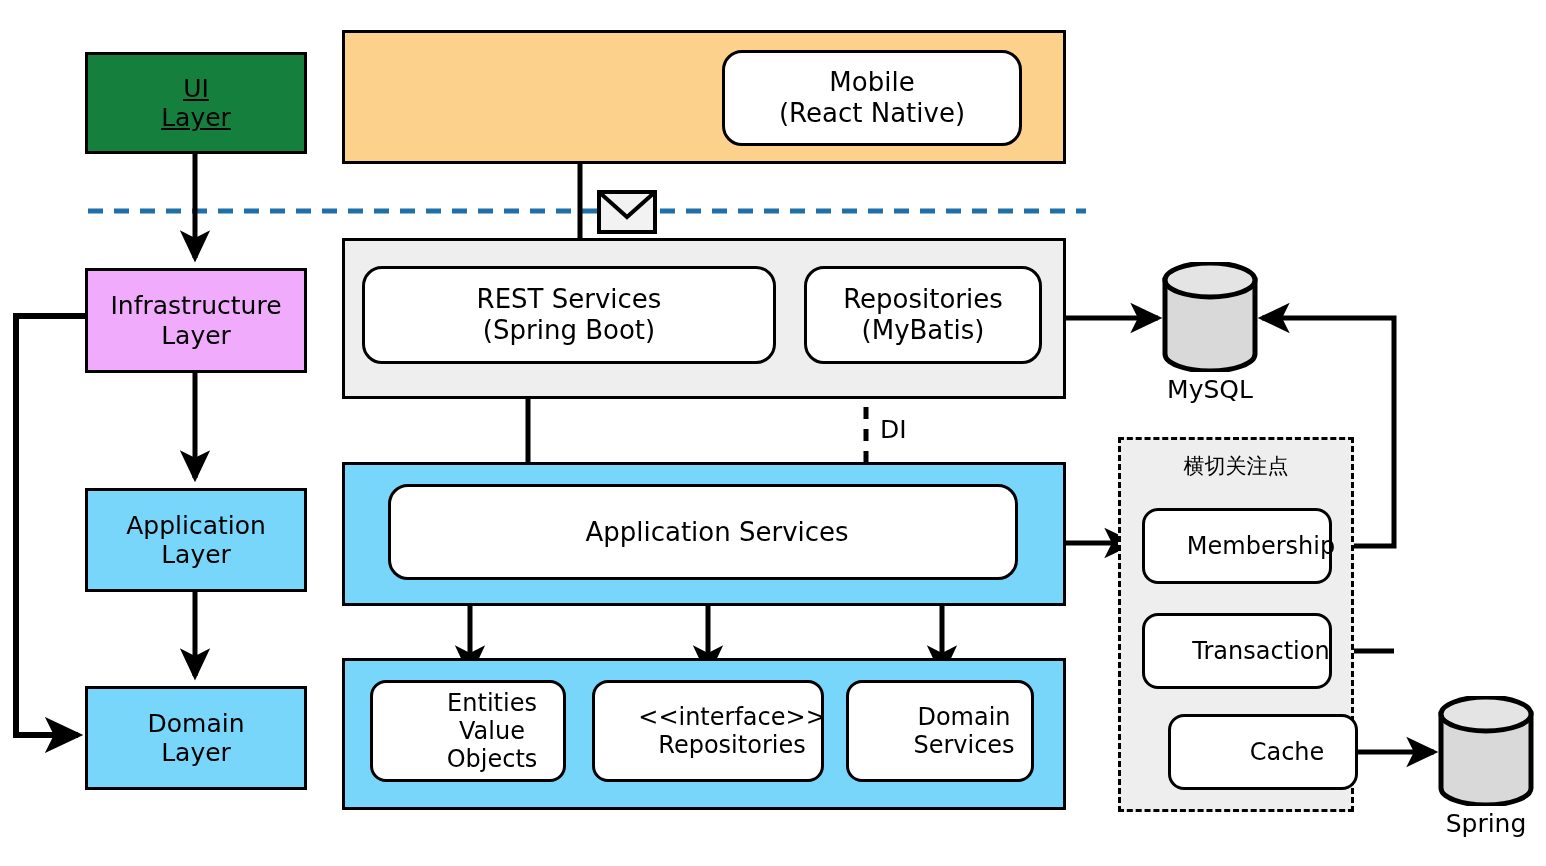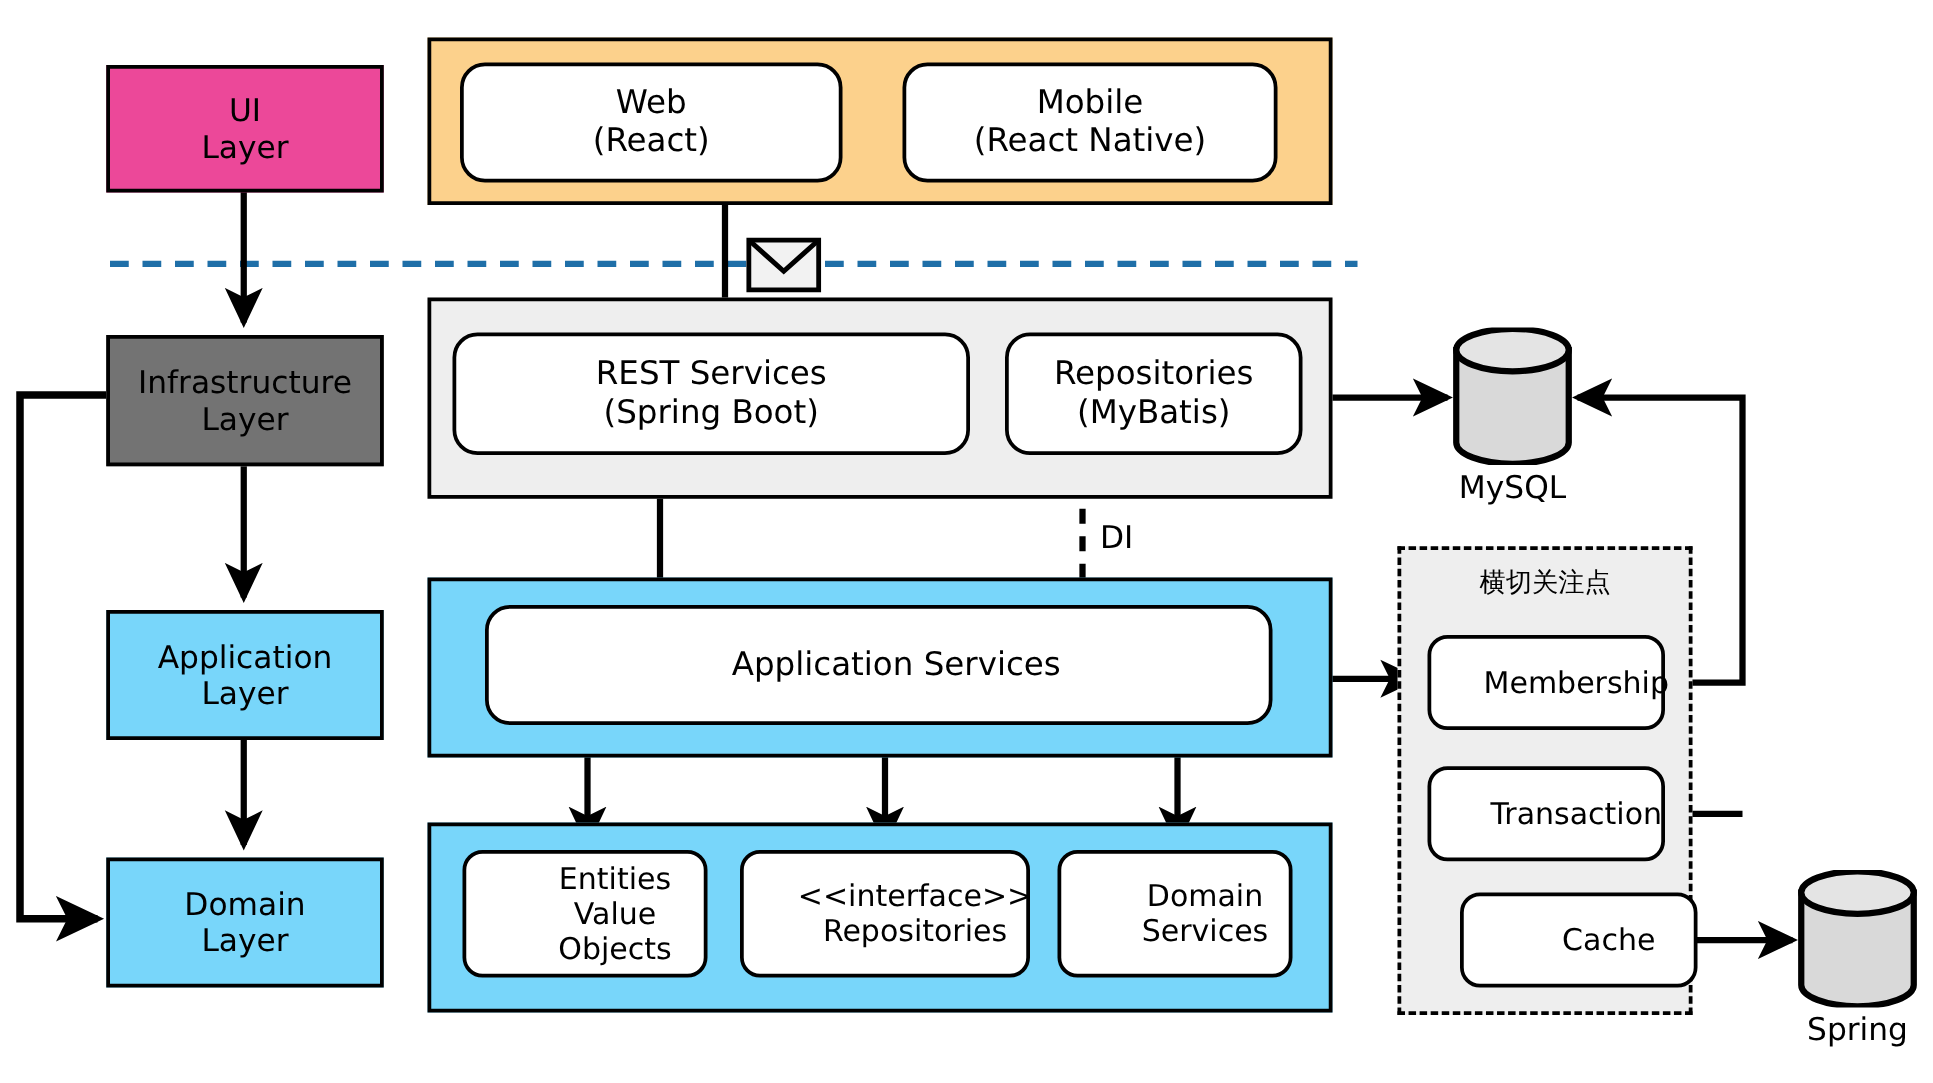--- a/index.html
+++ b/index.html
@@ -33,22 +33,22 @@
     text-align: center;
     color: #000000;
     line-height: 1.18;
     white-space: pre-line;
   }
   
   .chip {
     border: 3px solid #000000;
     font-size: 25px;
   }
-  .chip.orange { background: #ec4899; }
-  .chip.grey   { background: #737373; }
+  .chip.orange { background: #15803d; text-decoration: underline; }
+  .chip.grey   { background: #f0abfc; }
   .chip.blue   { background: #78d6fa; }
 
   
   .band {
     border: 3px solid #000000;
   }
   .band.orange { background: #fcd18c; }
   .band.grey   { background: #eeeeee; }
   .band.blue   { background: #78d6fa; }
 
@@ -155,24 +155,20 @@
 Layer</span>
   </div>
 
   <div class="node chip blue" style="left:85px; top:686px; width:222px; height:104px;">
     <span>Domain
 Layer</span>
   </div>
 
   <div class="band orange" style="position:absolute; left:342px; top:30px; width:718px; height:128px;">
   </div>
-  <div class="node rbox" style="left:368px; top:50px; width:306px; height:96px;">
-    <span>Web
-(React)</span>
-  </div>
   <div class="node rbox" style="left:722px; top:50px; width:300px; height:96px;">
     <span>Mobile
 (React Native)</span>
   </div>
 
   <div class="envelope" style="left:597px; top:190px; width:60px; height:44px;">
     <svg width="60" height="44" viewBox="0 0 60 44">
       <rect x="2" y="2" width="56" height="40" fill="#f2f2f2" stroke="#000" stroke-width="4"></rect>
       <path d="M 2 2 L 30 27 L 58 2" fill="none" stroke="#000" stroke-width="4"></path>
     </svg>

